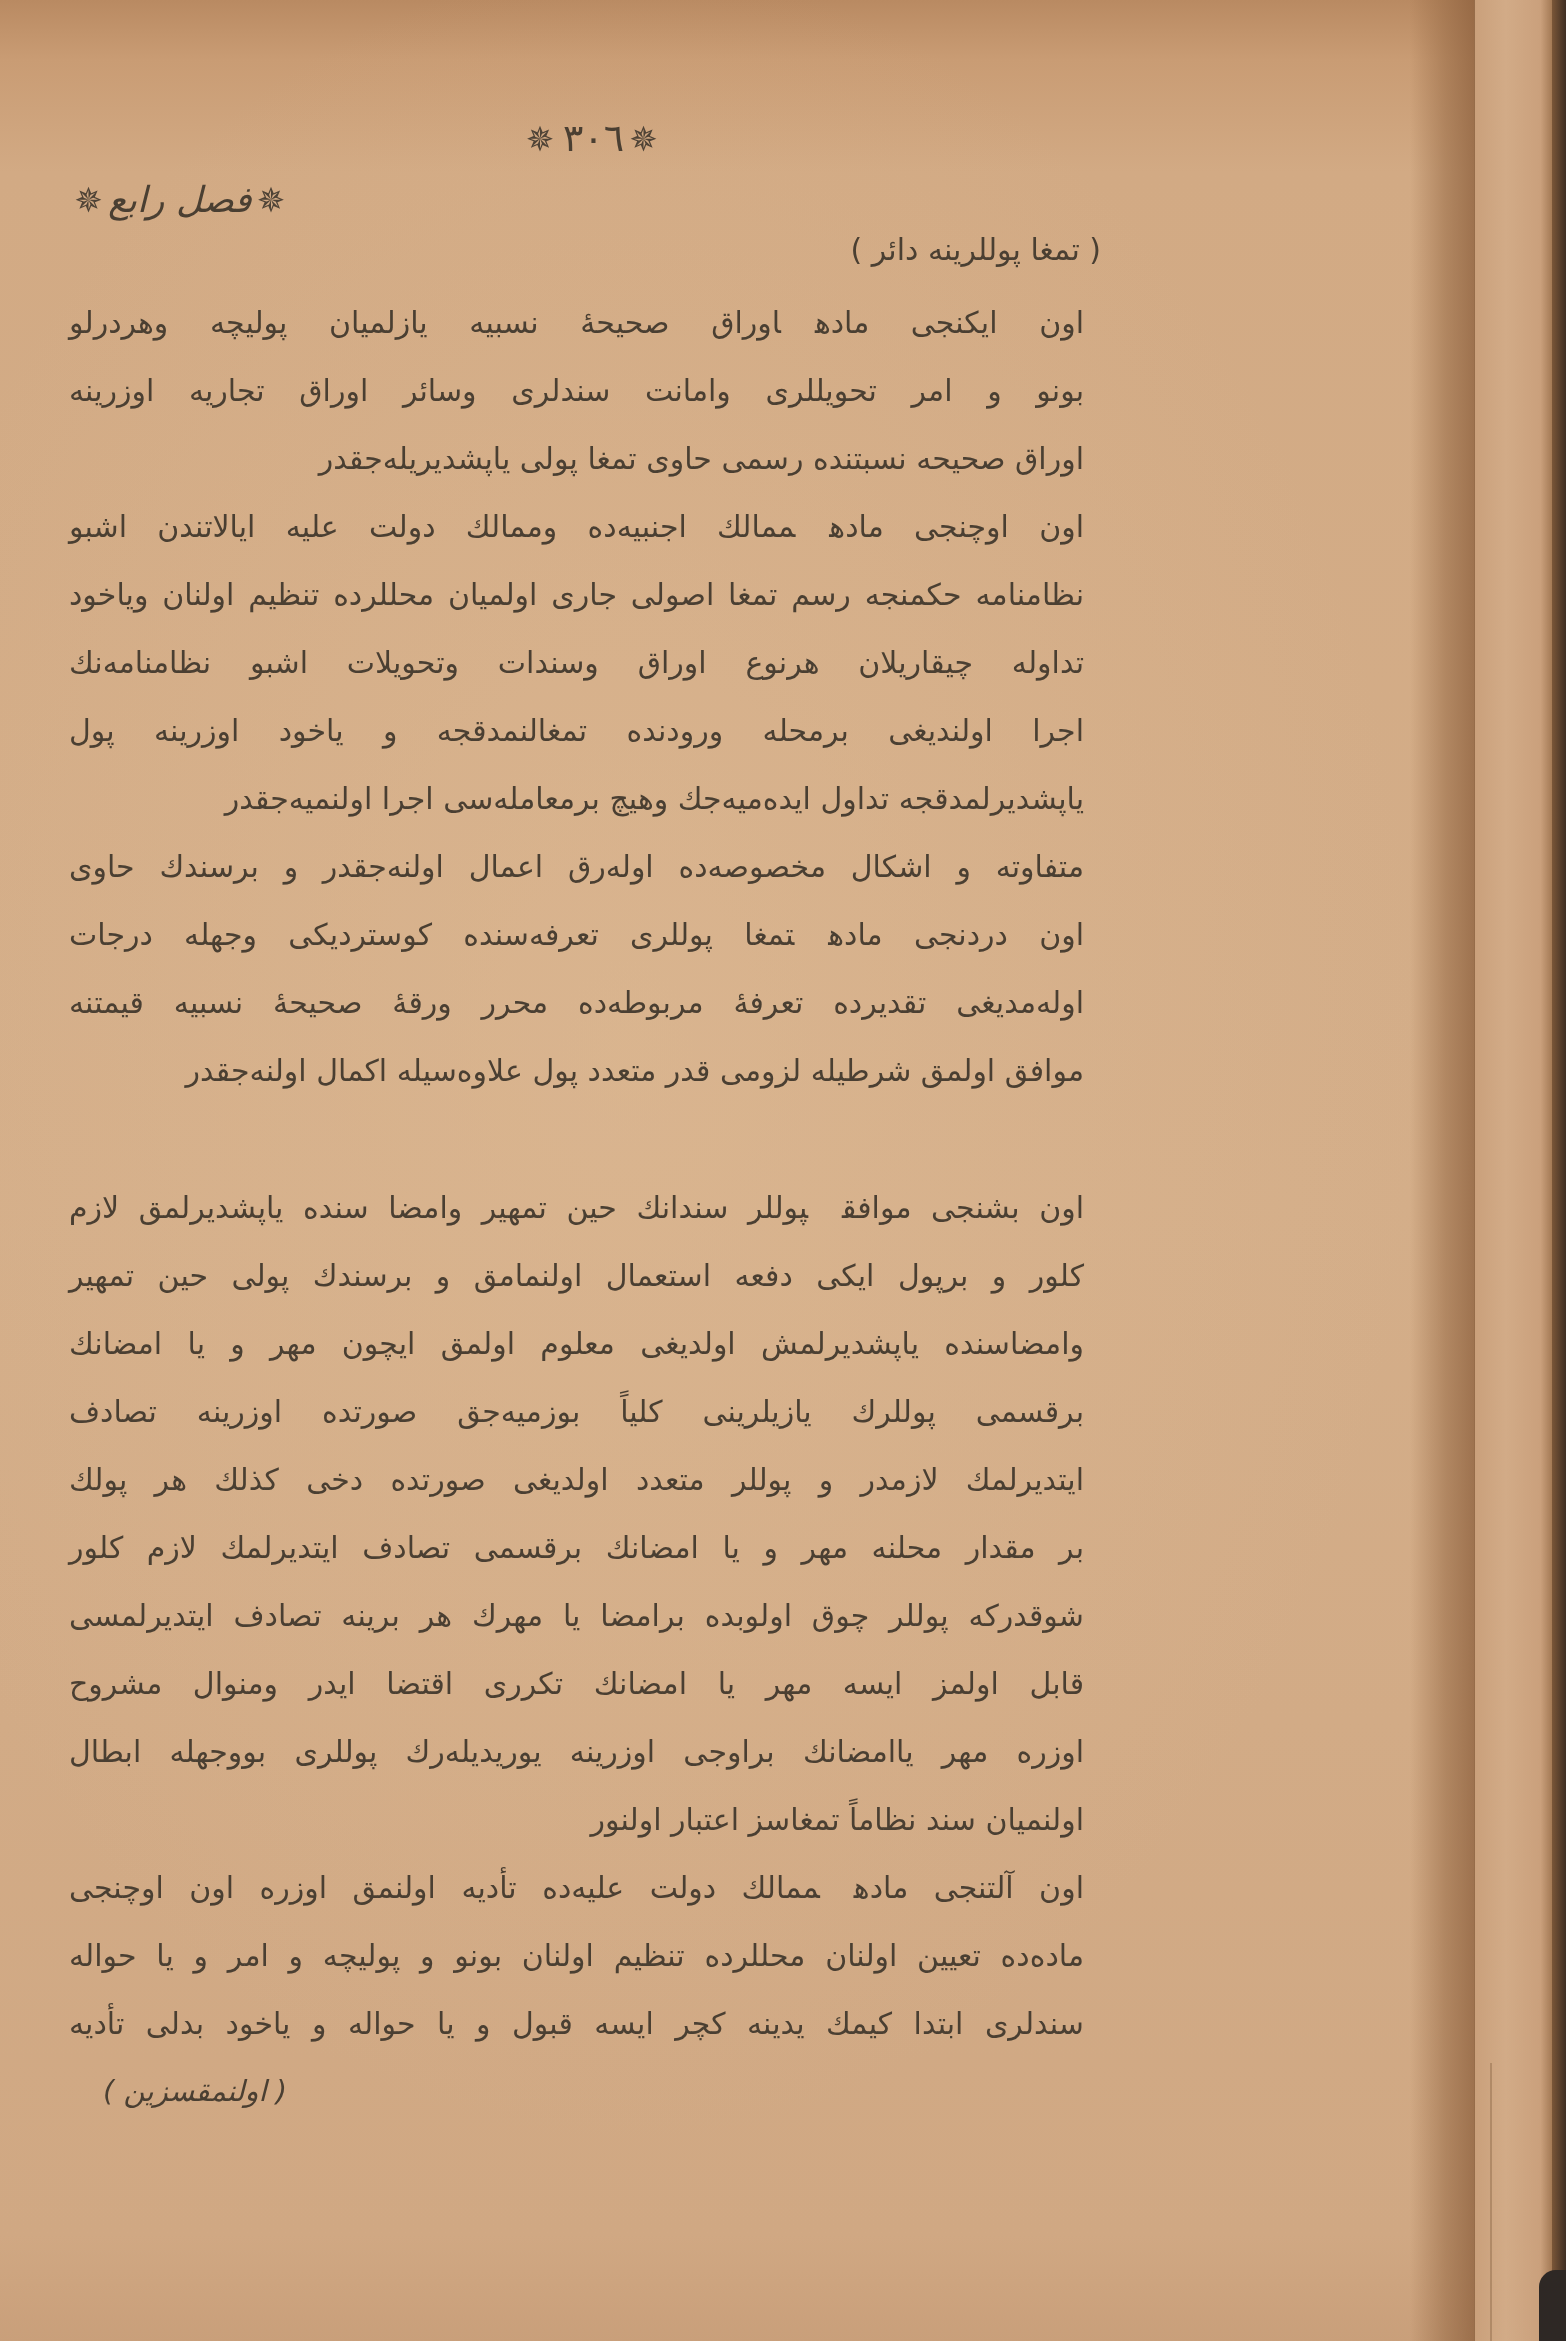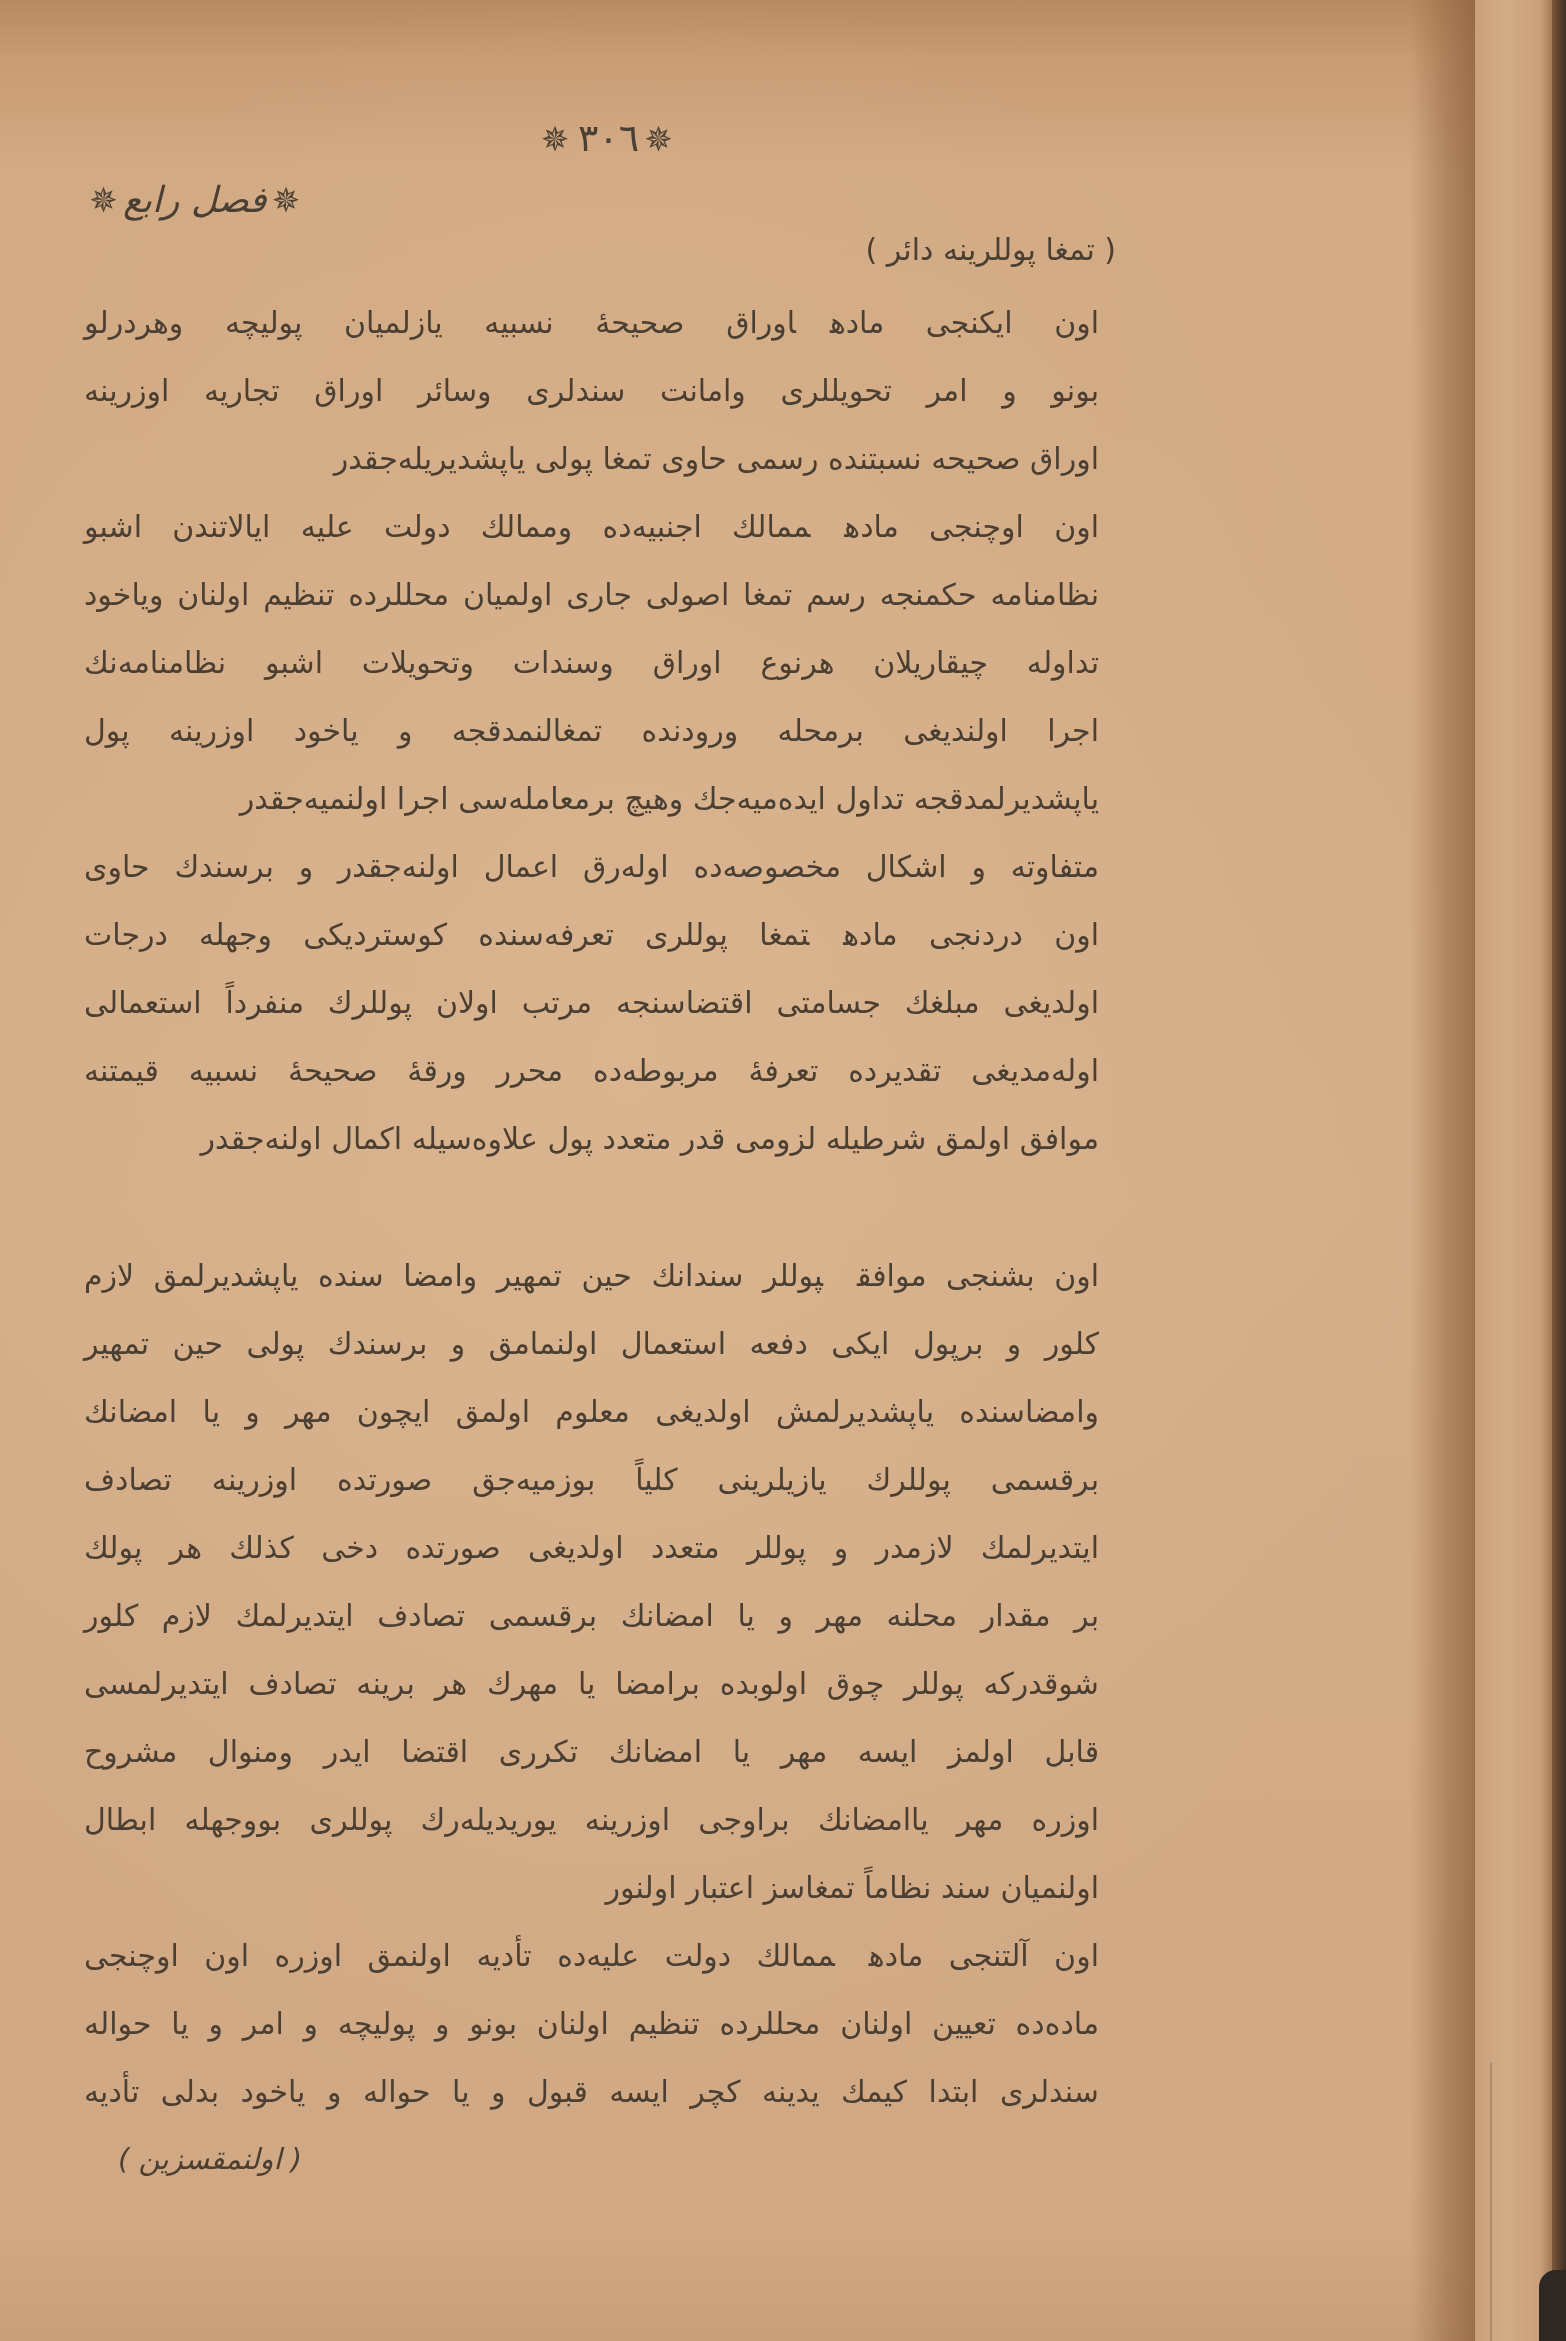--- a/index.html
+++ b/index.html
@@ -49,21 +49,21 @@
     }
     .corner-dark {
       position: absolute;
       left: 1539px; top: 2270px;
       width: 27.5px; height: 72px;
       background: #2e2825;
       border-top-left-radius: 17px;
     }
     .text-block {
       position: absolute;
-      left: 84px;
+      left: 69px;
       top: 112px;
       width: 1015px;
       direction: rtl;
       color: #4a3f32;
       font-family: "DejaVu Sans", sans-serif;
     }
     .page-number {
       text-align: center;
       font-size: 38px;
       line-height: 52px;
@@ -158,21 +158,20 @@
     <span class="line"><span class="heading">اون اوچنجی ماده</span><span>ممالك اجنبیه‌ده وممالك دولت علیه ایالاتندن اشبو</span></span>
     <span class="line">نظامنامه حکمنجه رسم تمغا اصولی جاری اولمیان محللرده تنظیم اولنان ویاخود</span>
     <span class="line">تداوله چیقاریلان هرنوع اوراق وسندات وتحویلات اشبو نظامنامه‌نك</span>
     <span class="line">اجرا اولندیغی برمحله ورودنده تمغالنمدقجه و یاخود اوزرینه پول</span>
     <span class="line last">یاپشدیرلمدقجه تداول ایده‌میه‌جك وهیچ برمعامله‌سی اجرا اولنمیه‌جقدر</span>
   </div>
 
   <div class="article">
     <span class="line">متفاوته و اشکال مخصوصه‌ده اوله‌رق اعمال اولنه‌جقدر و برسندك حاوی</span>
     <span class="line"><span class="heading">اون دردنجی ماده</span><span>تمغا پوللری تعرفه‌سنده کوستردیکی وجهله درجات</span></span>
-    <span class="line">اولدیغی مبلغك جسامتی اقتضاسنجه مرتب اولان پوللرك منفرداً استعمالی</span>
     <span class="line">اوله‌مدیغی تقدیرده تعرفهٔ مربوطه‌ده محرر ورقهٔ صحیحهٔ نسبیه قیمتنه</span>
     <span class="line last">موافق اولمق شرطیله لزومی قدر متعدد پول علاوه‌سیله اکمال اولنه‌جقدر</span>
   </div>
 
   <div class="gap"></div>
 
   <div class="article">
     <span class="line"><span class="heading">اون بشنجی موافق</span><span>پوللر سندانك حین تمهیر وامضا سنده یاپشدیرلمق لازم</span></span>
     <span class="line">کلور و برپول ایکی دفعه استعمال اولنمامق و برسندك پولی حین تمهیر</span>
     <span class="line">وامضاسنده یاپشدیرلمش اولدیغی معلوم اولمق ایچون مهر و یا امضانك</span>

